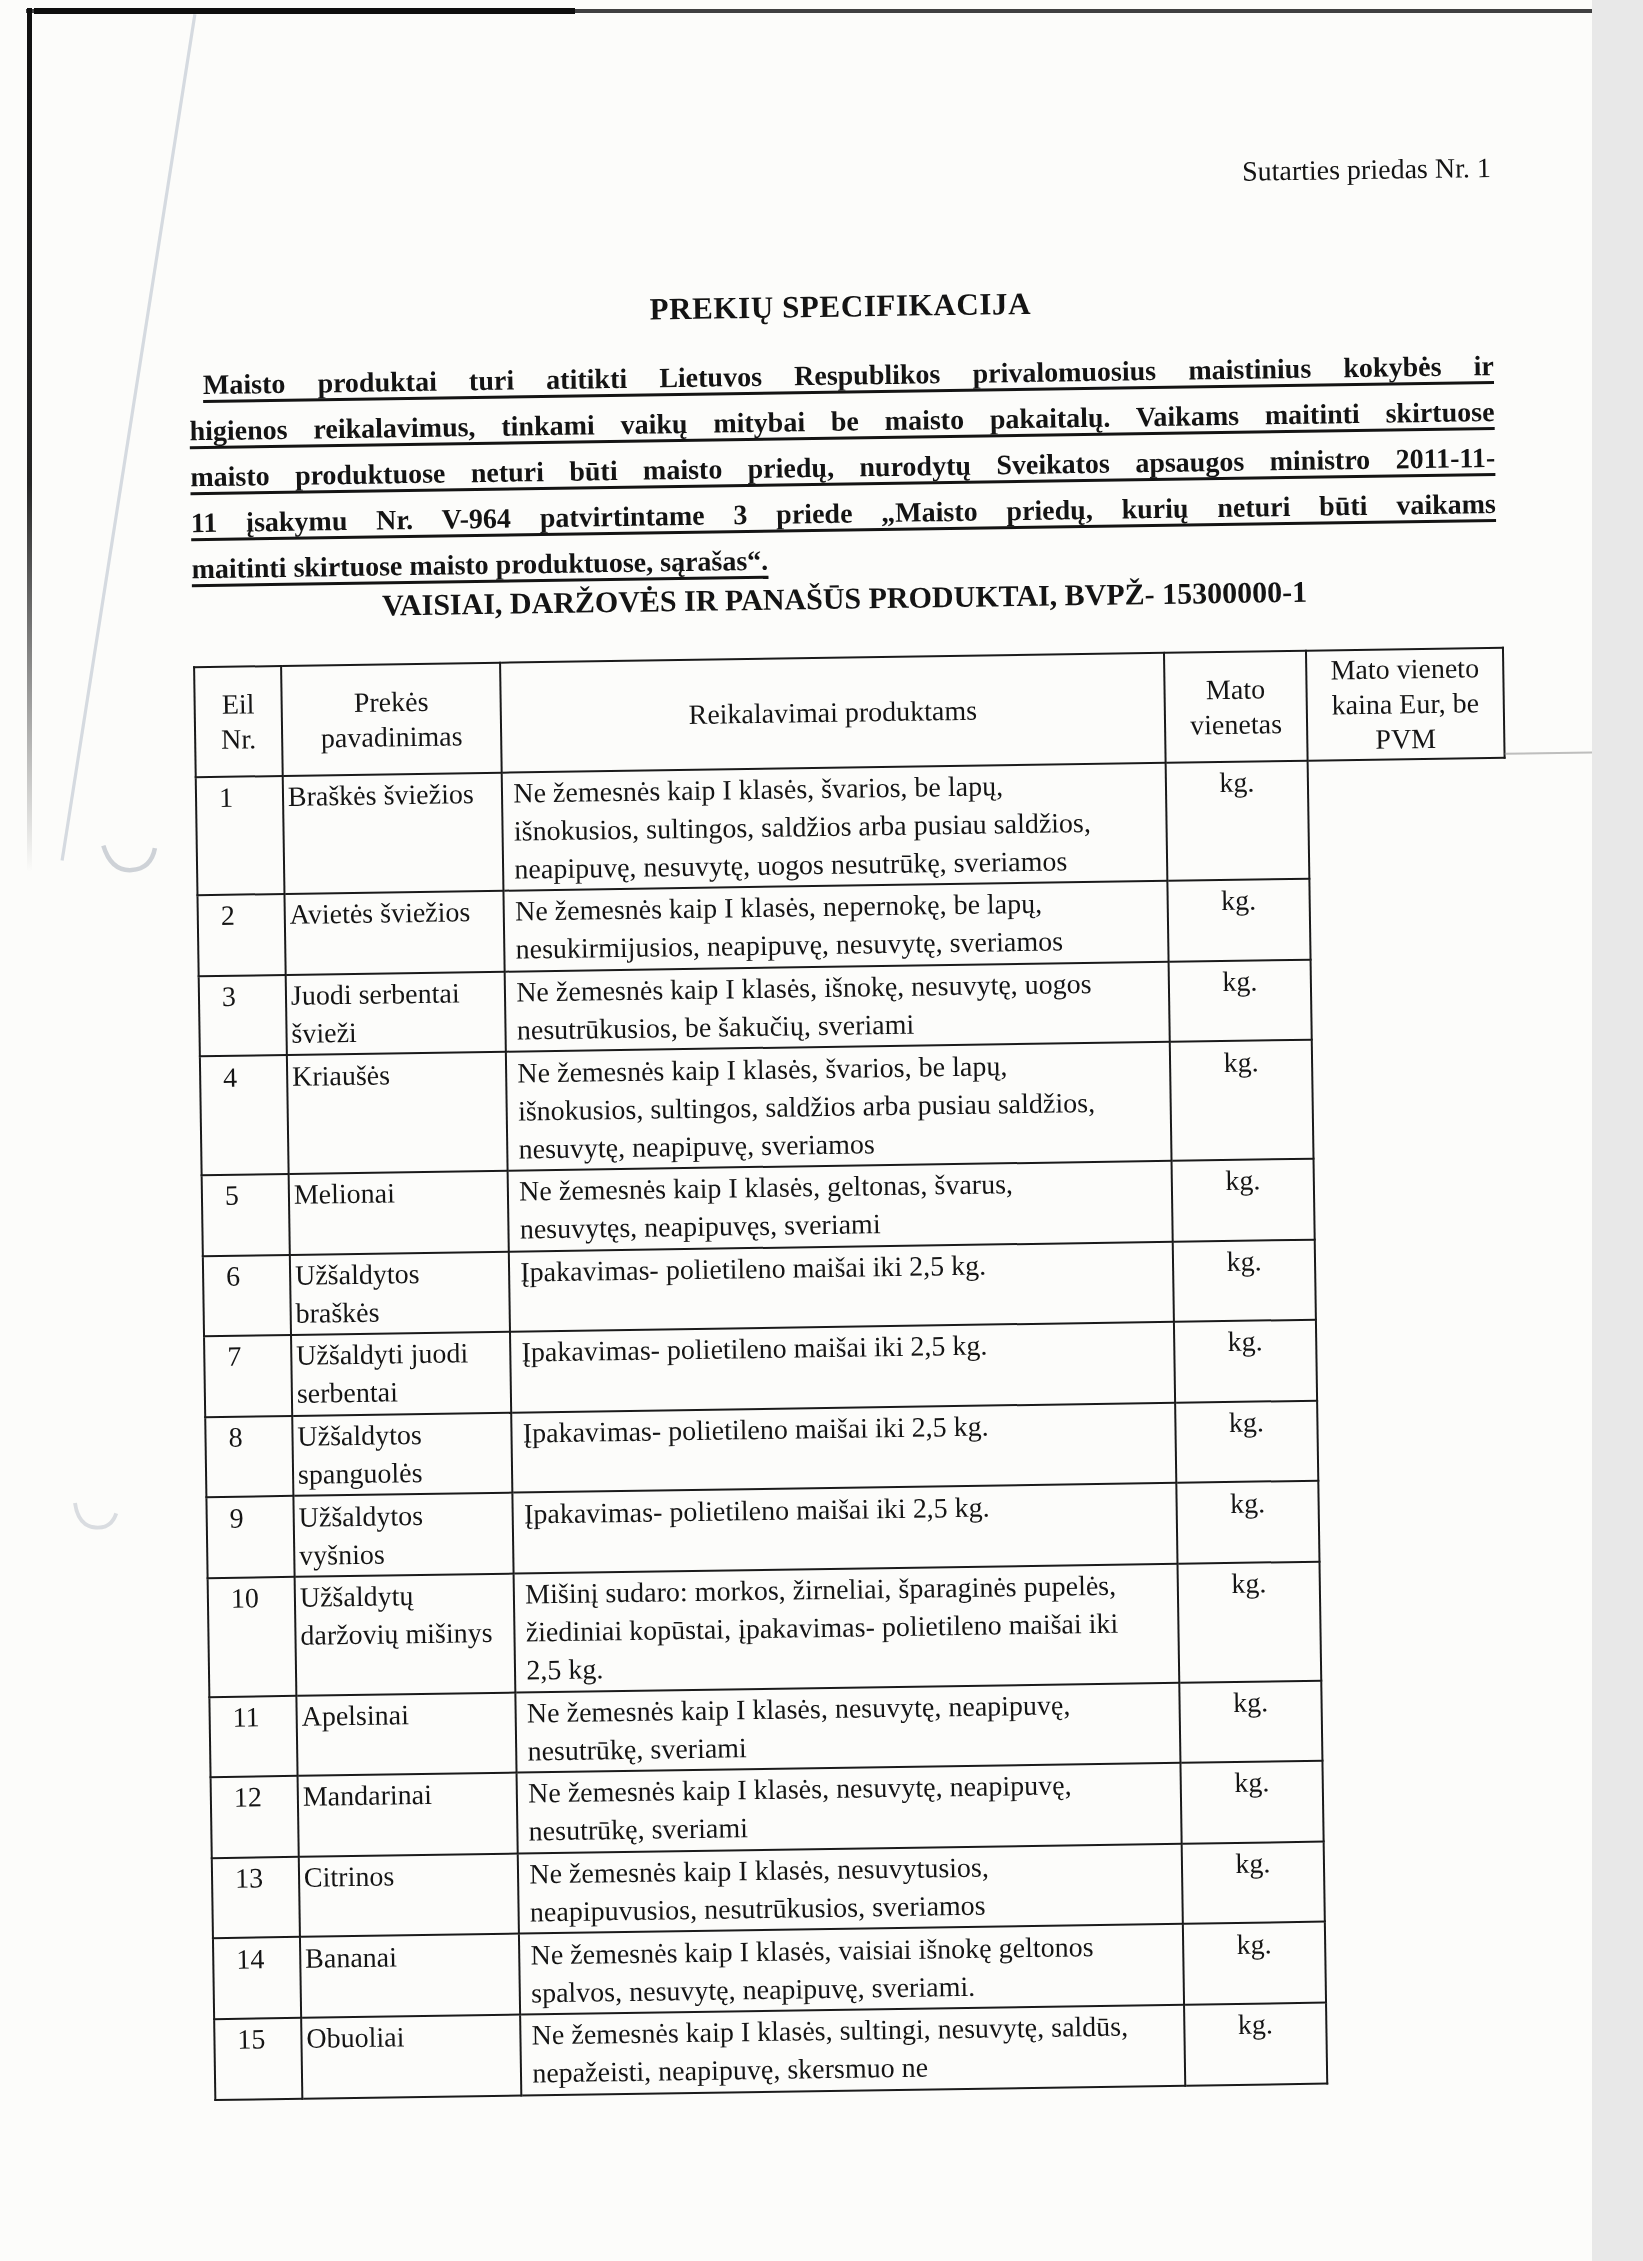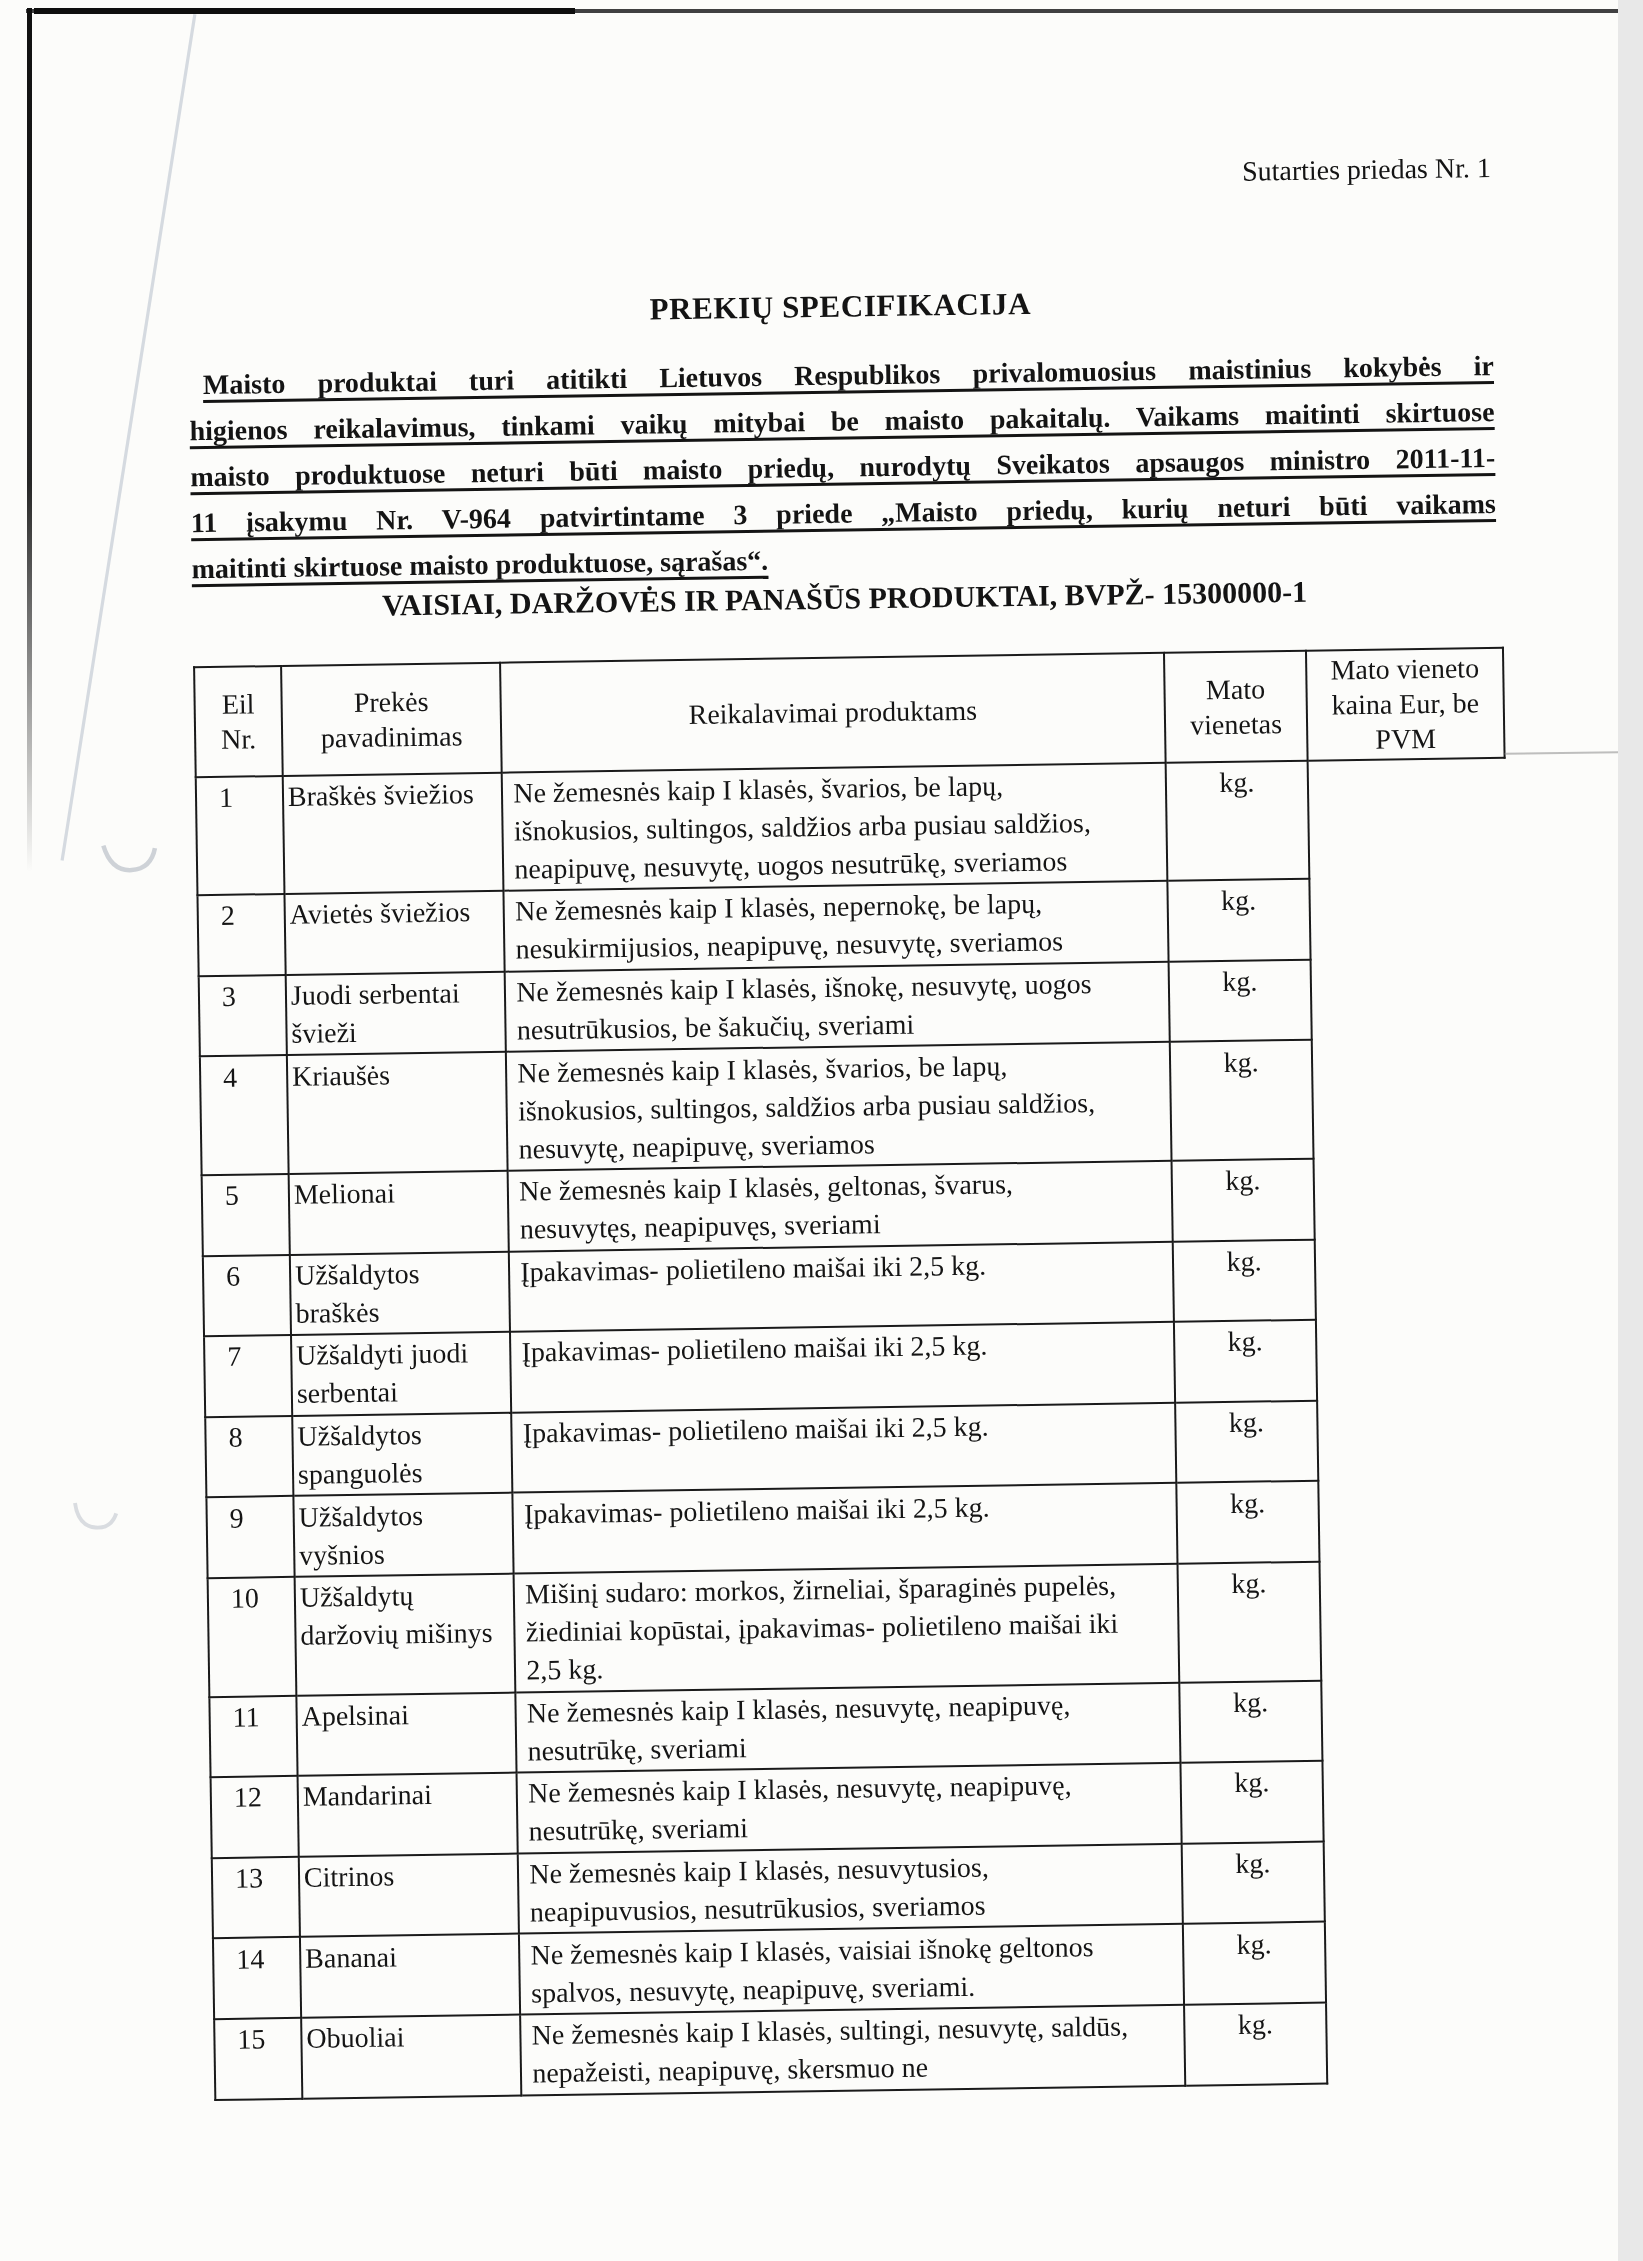--- a/index.html
+++ b/index.html
@@ -3,21 +3,20 @@
 <meta charset="utf-8">
 <style>
   html,body{margin:0;padding:0;background:#e8e8e8;}
   .page{
     position:relative;
     width:1592px;height:2261px;
     background:#fcfcfa;
     overflow:hidden;
     font-family:"Liberation Serif", serif;
     color:#141414;
-    padding-left:26px;
   }
   
   .top-edge{position:absolute;left:26px;top:9px;width:1618px;height:3.9px;background:#1e1e20;opacity:.85;}
   .top-edge-thick{position:absolute;left:34px;top:7.7px;width:541px;height:6.4px;background:#0e0e0e;}
   .left-edge{position:absolute;left:27px;top:8.4px;width:5.2px;height:864px;
     background:linear-gradient(180deg,#101010 0%,#262626 55%,rgba(40,40,40,0) 100%);}
   .fold-overlay{position:absolute;left:0;top:0;width:1644px;height:2261px;pointer-events:none;}
   
   .content{
     position:absolute;left:0;top:0;width:1644px;height:2261px;

